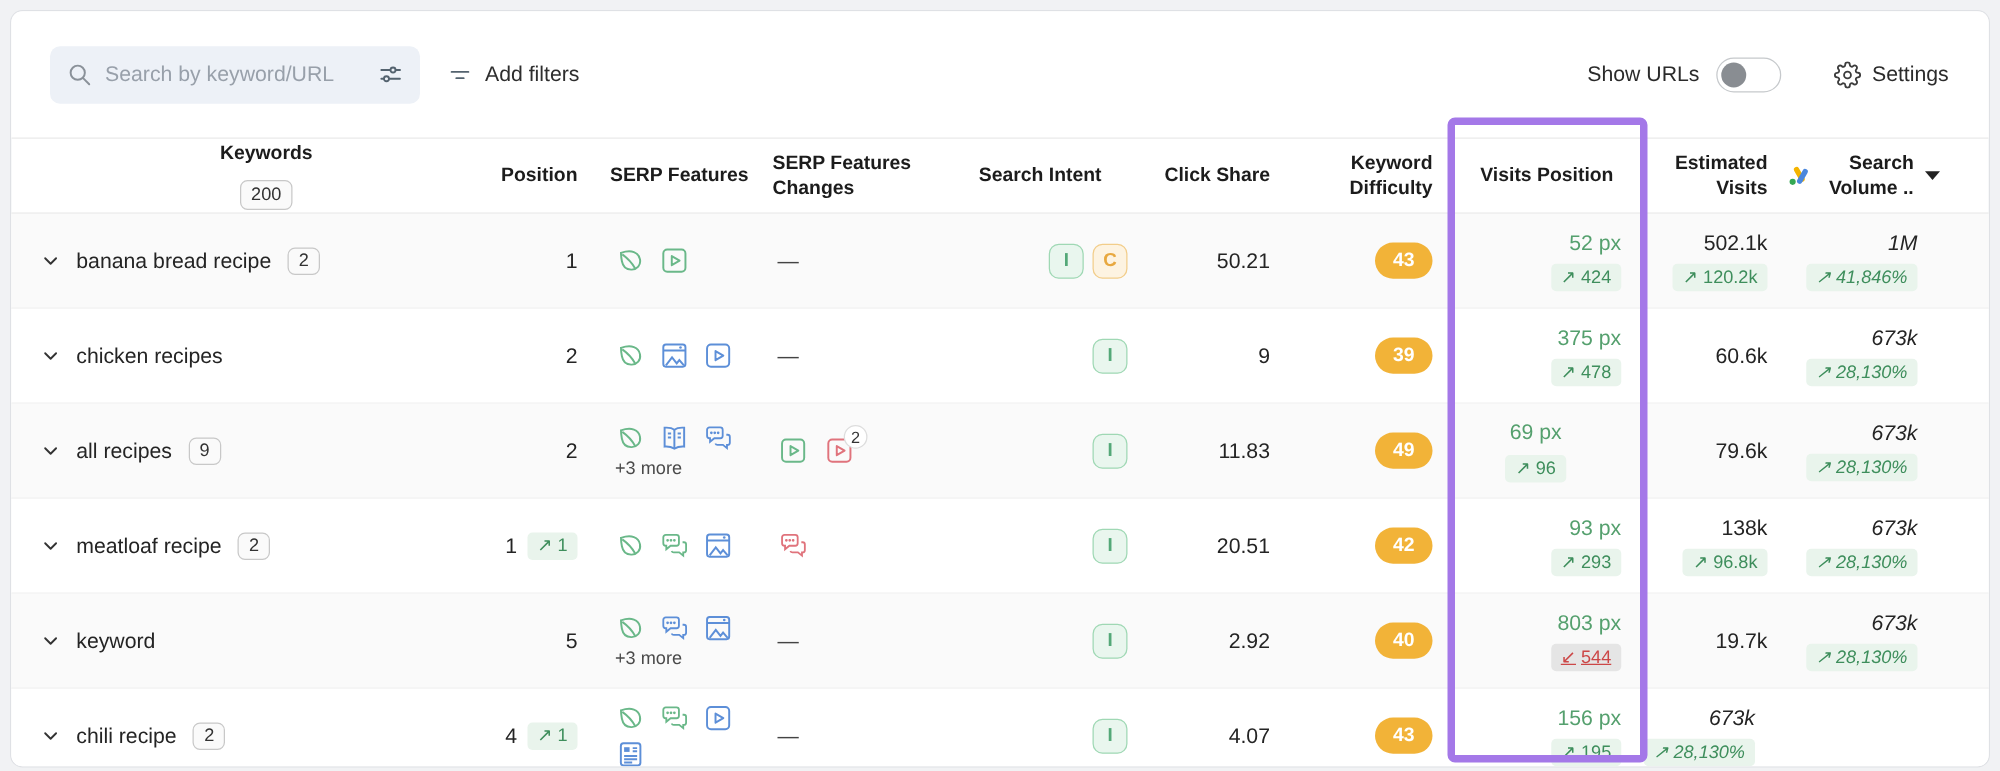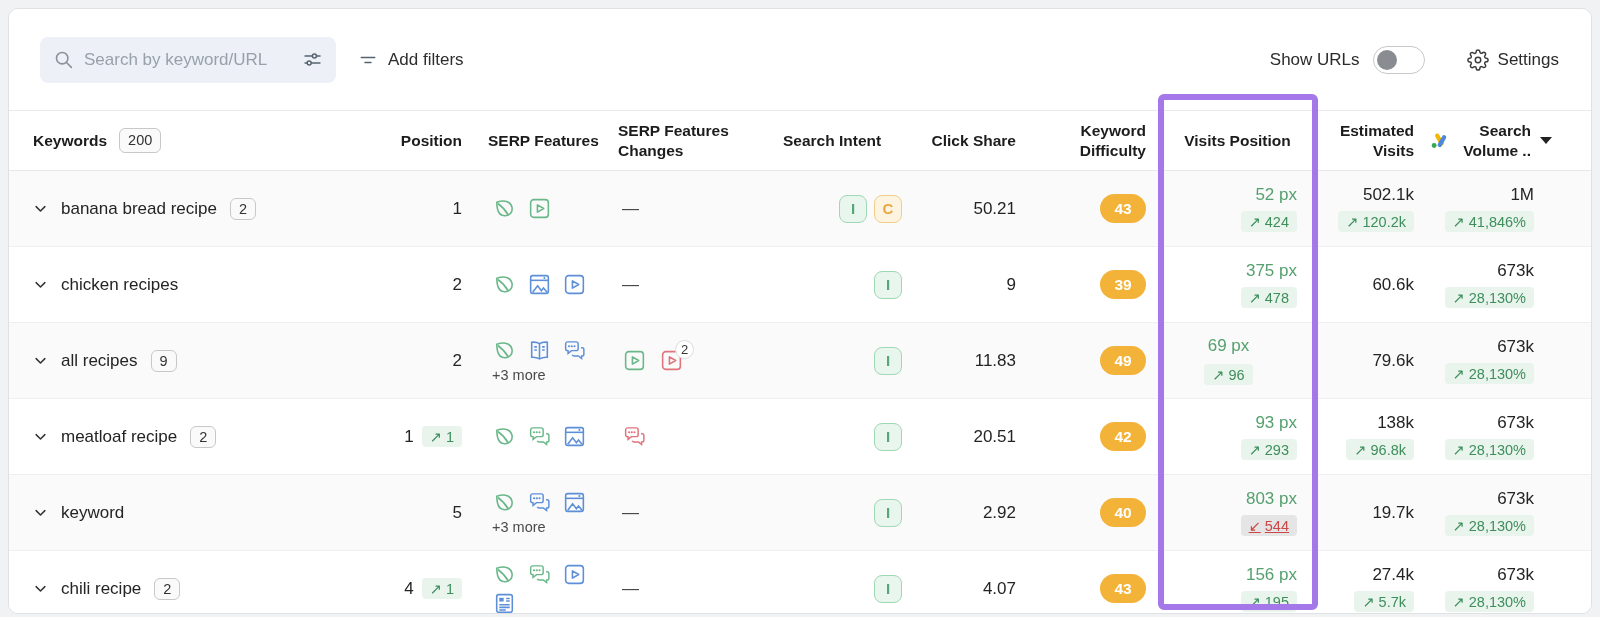--- a/index.html
+++ b/index.html
@@ -34,21 +34,21 @@
   
   .row { display:grid;
     grid-template-columns:360px 95px 130px 165px 125px 120px 132px 155px 115px 130px;
     align-items:center; padding-left:24px; }
   .thead { height:60px; font-size:15.5px; font-weight:bold; color:#1c1c1c;
     border-bottom:1px solid #e8e8e8; line-height:1.25; }
   .trow { height:76px; border-bottom:1px solid #efefef; background:#fff; }
   .trow.odd { background:#fafafa; }
 
   .h-cell { display:flex; align-items:center; }
-  .h-keywords { gap:12px; }
+  .h-keywords { gap:12px;flex-direction:column; }
   .h-right { justify-content:flex-end; text-align:right; }
   .h-center { justify-content:center; text-align:center; }
   .pr26 { padding-right:26px; } .pr12 { padding-right:12px; }
   .pr14 { padding-right:14px; } .pr16 { padding-right:16px; }
   .count-pill { font-size:14.5px; font-weight:normal; color:#333;
     border:1px solid #c8c8c8; background:#fafafa; border-radius:6px; padding:2px 8px; }
   .sort-caret { width:0; height:0; border-left:6px solid transparent;
     border-right:6px solid transparent; border-top:7px solid #222; margin-left:9px; flex:none; }
   .vol-label { width:94px; }
   .ads-icon { display:flex; margin-right:7px; flex:none; }
@@ -71,21 +71,21 @@
   .ibox.orange { background:#fdf3e1; border-color:#f2cd8a; color:#e8a83f; }
   .cs { text-align:right; padding-right:12px; font-size:17px; }
   .kd { display:flex; justify-content:flex-end; padding-right:14px; }
   .kdpill { min-width:46px; height:29px; border-radius:15px; background:#f2b338; color:#fff;
     font-size:15.5px; font-weight:bold; display:flex; align-items:center; justify-content:center; padding:0 12px; }
   .pix { display:flex; flex-direction:column; align-items:flex-end; justify-content:center;
     gap:6px; padding-right:18px; }
   .pix.inline { flex-direction:column; align-items:center; gap:8px; }
   .pixval { font-size:17px; color:#55a06e; }
   .stack { display:flex; flex-direction:column; align-items:flex-end; gap:6px; }
-  .vis { padding-right:16px; } .vol { padding-right:26px; }
+  .vis { padding-right:16px; } .vol { padding-right:26px;font-style:italic; }
   .num { font-size:17px; color:#242424; }
   .chip { font-size:14.5px; padding:2.5px 8px; border-radius:4px; white-space:nowrap; }
   .chip.up { background:#e9f4ec; color:#3e8e5c; }
   .chip.down { background:#e5e5e5; color:#cc4747;text-decoration:underline; }
   .chip .arr { margin-right:4px; }
 
   .sicon { position:relative; display:flex; }
   .sicon svg { width:25px; height:25px; }
   .sicon.green { color:#6ab889; }
   .sicon.blue { color:#5d8fd8; }
@@ -565,24 +565,20 @@
     <span class="ibox green">I</span>
   </div>
   <div class="cell cs">4.07</div>
   <div class="cell kd">
     <span class="kdpill">43</span>
   </div>
   <div class="cell pix ">
     <span class="pixval">156 px</span>
     <span class="chip up"><span class="arr">↗</span>195</span>
   </div>
-  <div class="cell stack vis">
-    <span class="num">27.4k</span>
-    <span class="chip up"><span class="arr">↗</span>5.7k</span>
-  </div>
   <div class="cell stack vol">
     <span class="num">673k</span>
     <span class="chip up"><span class="arr">↗</span>28,130%</span>
   </div>
 </div>
       </div>
   </div>
 
   <div class="highlight"></div>
 </div>

